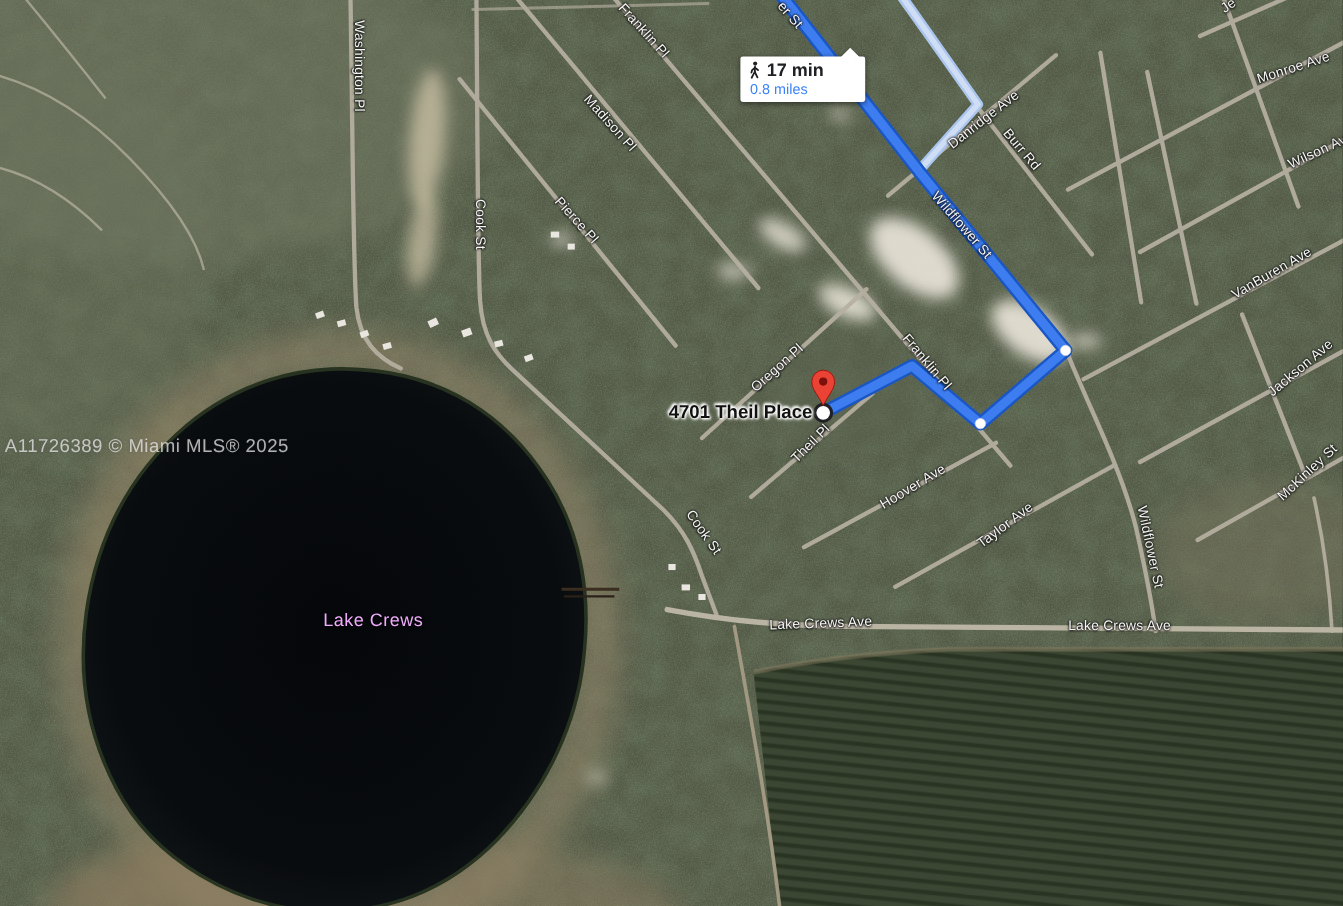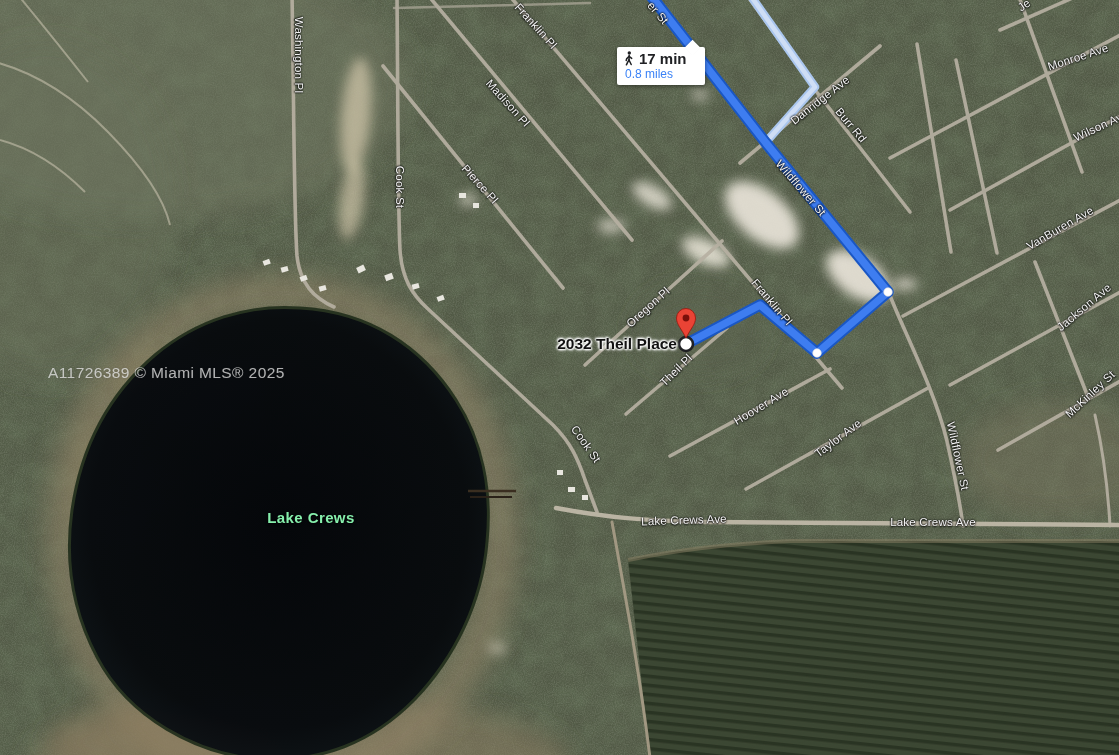--- a/index.html
+++ b/index.html
@@ -6,31 +6,31 @@
   #stage{position:relative;width:1119px;height:755px;overflow:hidden;
          font-family:"Liberation Sans",sans-serif;background:#525a46;}
   #terrain{position:absolute;left:0;top:0;}
   
   .slabel{position:absolute;white-space:nowrap;color:#f5f5f5;font-size:11.5px;font-weight:500;
           letter-spacing:.2px;
           text-shadow:0 0 2px rgba(0,0,0,.95),0 0 2px rgba(0,0,0,.9),0 1px 2px rgba(0,0,0,.8);
           pointer-events:none;}
   
   #lake-label{position:absolute;left:311px;top:517px;transform:translate(-50%,-50%);
-          color:#86efac;font-size:15px;font-weight:700;letter-spacing:.4px;
+          color:#f0abfc;font-size:15px;font-weight:400;letter-spacing:.4px;
           text-shadow:0 1px 3px rgba(0,0,0,.9);}
   
   #dest-label{position:absolute;right:442px;top:335px;color:#111;font-size:15.5px;font-weight:700;
           white-space:nowrap;
           text-shadow:0 0 2px #fff,0 0 3px #fff,0 0 4px #fff,1px 1px 2px #fff,-1px -1px 2px #fff;}
   
   #watermark{position:absolute;left:4px;top:364px;color:rgba(240,240,240,.72);font-size:15.5px;
-          letter-spacing:.4px;text-shadow:0 0 2px rgba(60,60,60,.35);margin-left:44px;}
-  
-  #route-badge{position:absolute;left:617px;top:47px;width:88px;height:38px;background:#fff;
+          letter-spacing:.4px;text-shadow:0 0 2px rgba(60,60,60,.35);}
+  
+  #route-badge{position:absolute;left:617px;top:47px;width:104px;height:38px;background:#fff;
           border-radius:2px;box-shadow:0 1px 4px rgba(0,0,0,.45);padding:3px 6px 2px 6px;
           box-sizing:border-box;cursor:pointer;}
   #route-badge::after{content:"";position:absolute;top:-5px;right:7px;width:11px;height:11px;
           background:#fff;transform:rotate(45deg);box-shadow:-1px -1px 2px rgba(0,0,0,.12);}
   .badge-row{display:flex;align-items:center;gap:4px;position:relative;z-index:1;}
   .badge-duration{font-size:15px;font-weight:700;color:#202124;}
   .badge-distance{font-size:12px;color:#3b82f6;margin-left:2px;position:relative;z-index:1;}
 </style>
 </head>
 <body>
@@ -215,21 +215,21 @@
       <div class="slabel" style="left: 838px; top: 438px; transform: translate(-50%, -50%) rotate(-37deg);">Taylor Ave</div>
       <div class="slabel" style="left: 684px; top: 520px; transform: translate(-50%, -50%) rotate(-2deg);">Lake Crews Ave</div>
       <div class="slabel" style="left: 933px; top: 522px; transform: translate(-50%, -50%) rotate(0deg);">Lake Crews Ave</div>
       <div class="slabel" style="left: 1024px; top: 5px; transform: translate(-50%, -50%) rotate(-35deg);">Je</div>
     </div>
 
   <div id="lake-label">Lake Crews</div>
 
   <div id="watermark">A11726389 © Miami MLS® 2025</div>
 
-  <div id="dest-label">2032 Theil Place</div>
+  <div id="dest-label">4701 Theil Place</div>
 
   <div id="route-badge">
     <div class="badge-row">
       <svg width="12" height="16" viewBox="0 0 12 16">
         <circle cx="6.3" cy="2" r="1.7" fill="#202124"></circle>
         <g fill="none" stroke="#202124" stroke-width="1.5" stroke-linecap="round">
           <path d="M6.2,4.6 L6,9"></path>
           <path d="M6.1,5.4 L8.7,7.4"></path>
           <path d="M6.1,5.4 L3.7,7.6 L3.2,9.5"></path>
           <path d="M6,9 L8.2,13.5"></path>

